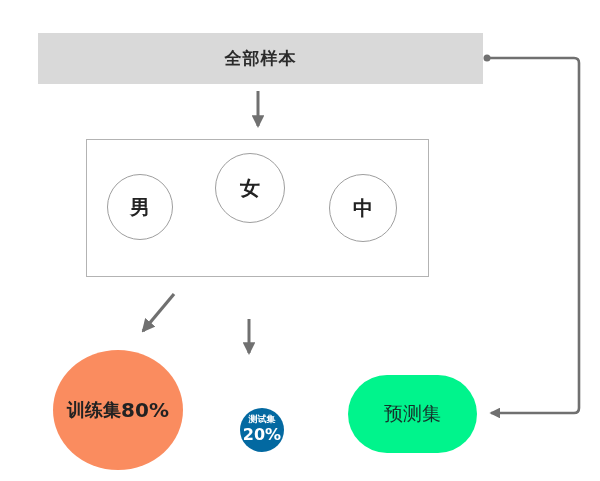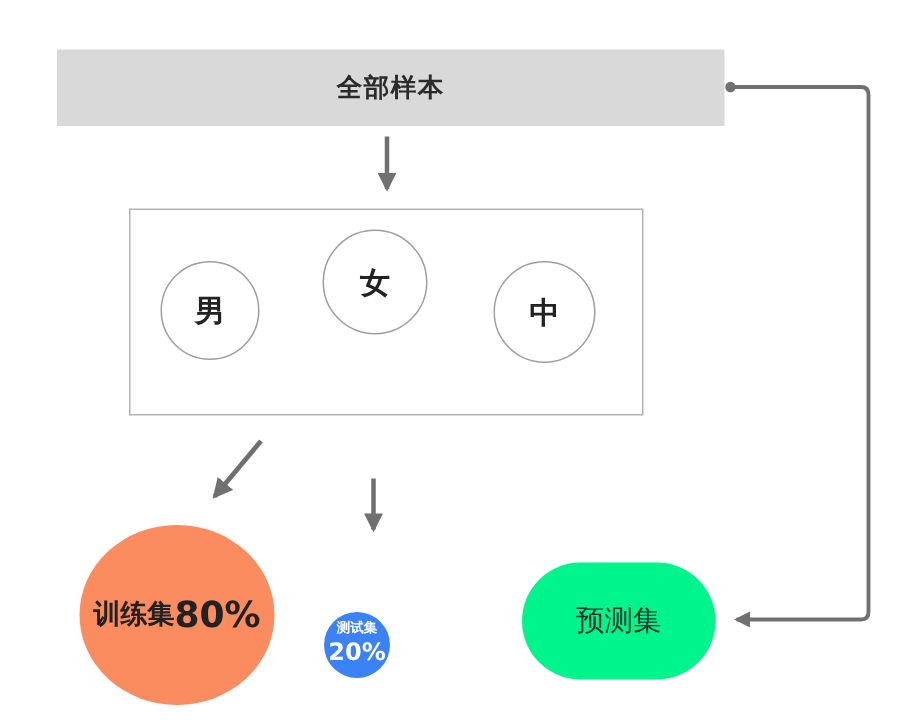--- a/index.html
+++ b/index.html
@@ -65,28 +65,28 @@
     top: 350px;
     width: 130px;
     height: 120px;
     border-radius: 50%;
     background: #FA8C5F;
     color: #222222;
     flex-direction: row;
     line-height: 1.25;
   }
   .training .label { font-size: 18px; font-weight: bold; }
-  .training .value { font-size: 24px; font-weight: bold; }
+  .training .value { font-size: 20px; font-weight: bold; }
   .test {
-    left: 216px;
+    left: 240px;
     top: 408px;
     width: 44px;
     height: 44px;
     border-radius: 50%;
-    background: #3b82f6;
+    background: #0369a1;
     color: #ffffff;
     flex-direction: column;
     line-height: 1.3;
   }
   .test .label { font-size: 9px; font-weight: bold; }
   .test .value { font-size: 16px; font-weight: bold; }
   .prediction {
     left: 348px;
     top: 375px;
     width: 129px;

